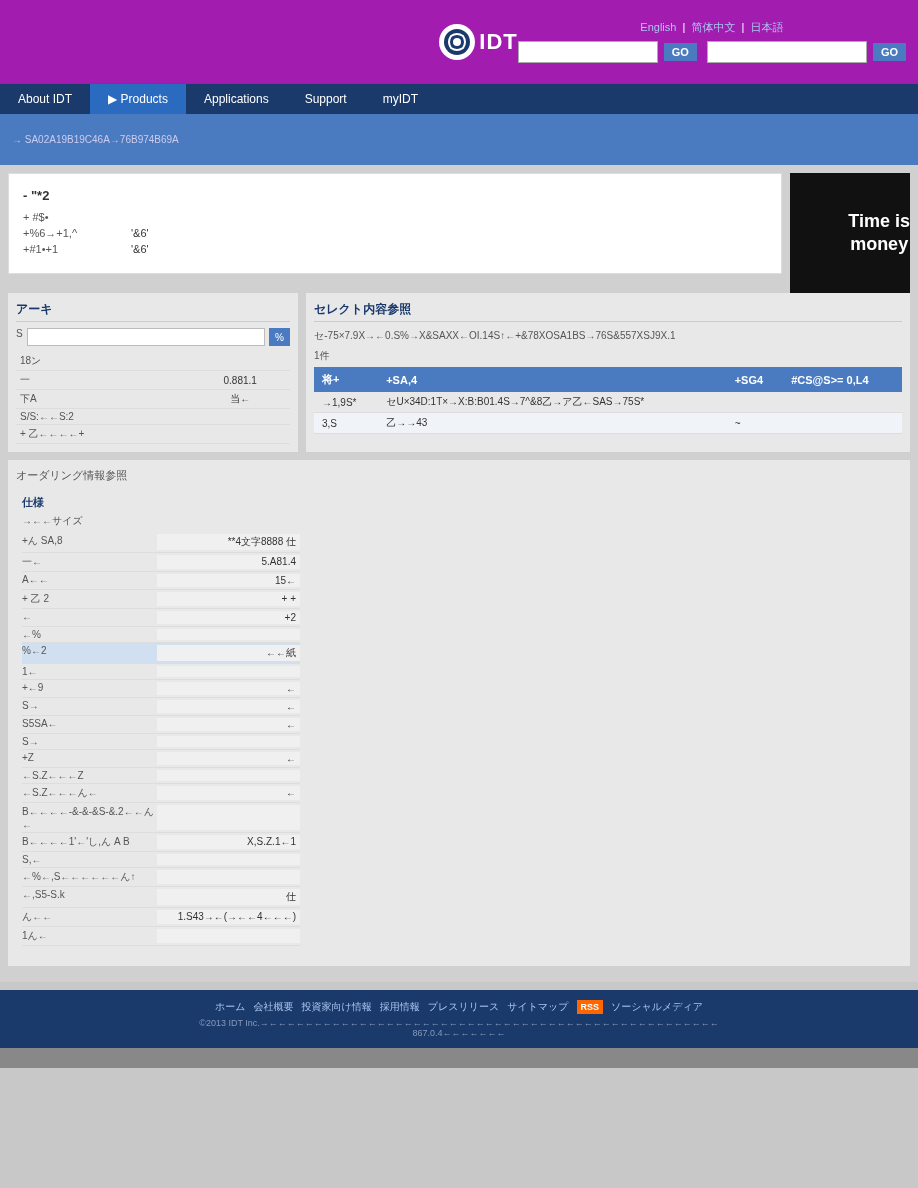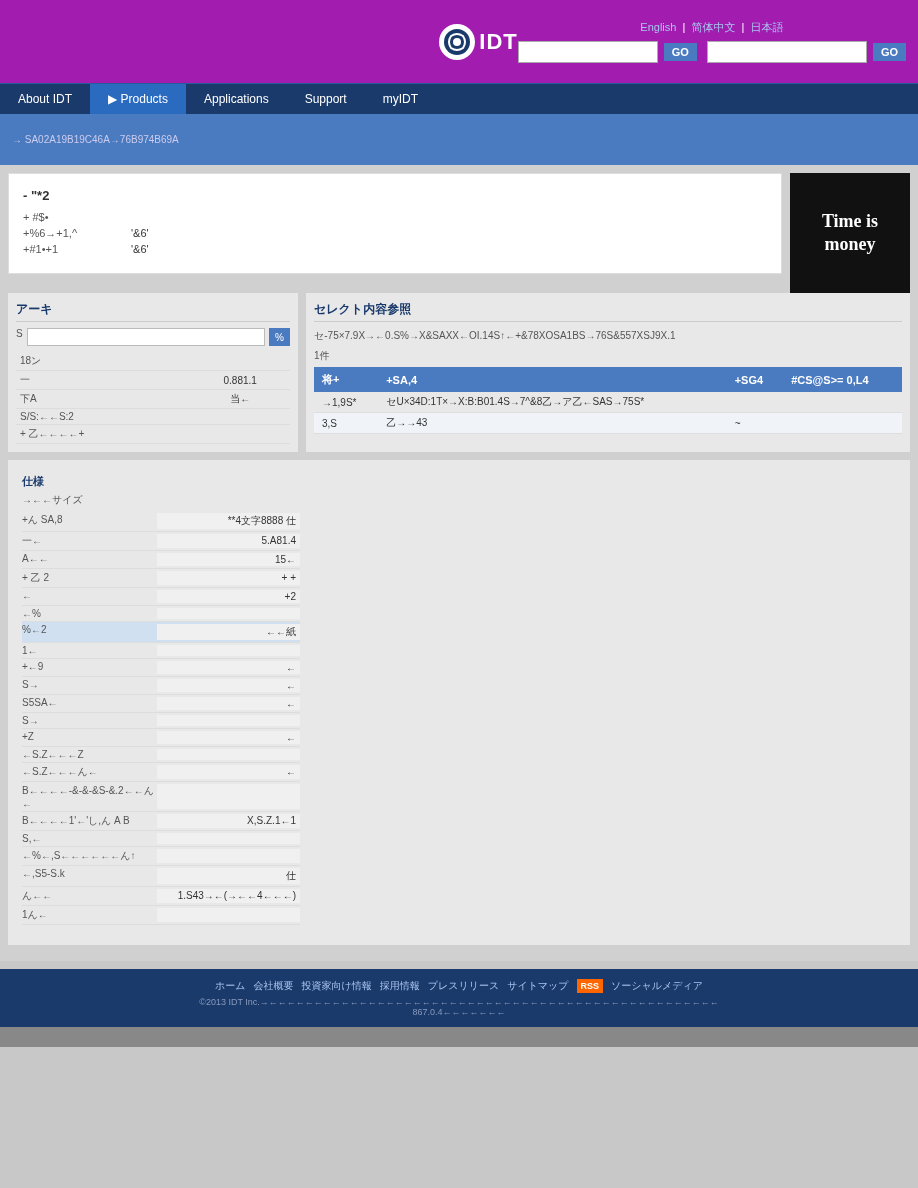--- a/index.html
+++ b/index.html
@@ -35,21 +35,21 @@
     #right-ad { width: 120px; }
 
     
     #product-info { background: white; padding: 14px; margin-bottom: 8px; border: 1px solid #ddd; }
     #product-info .prod-title { font-size: 13px; font-weight: bold; color: #333; margin-bottom: 8px; }
     .prod-row { display: flex; gap: 8px; margin-bottom: 4px; font-size: 11px; }
     .prod-label { color: #555; width: 100px; }
     .prod-value { color: #333; }
 
     
-    #ad-banner { background: #111; width: 120px; height: 120px; display: flex; flex-direction: column; align-items: center; justify-content: center; color: white; font-family: Liberation Serif, serif; }
+    #ad-banner { background: #111; width: 120px; height: 120px; display: flex; flex-direction: column; align-items: flex-end; justify-content: center; color: white; }
     #ad-banner .ad-text { font-size: 18px; font-weight: bold; text-align: center; line-height: 1.3; }
 
     
     #section-row { display: flex; gap: 8px; margin-bottom: 8px; }
     #features-col { width: 290px; background: #e8e8e8; padding: 8px; }
     #docs-col { flex: 1; background: #e8e8e8; padding: 8px; }
 
     .section-header { font-size: 12px; font-weight: bold; color: #1a3a6b; margin-bottom: 6px; border-bottom: 1px solid #ccc; padding-bottom: 3px; }
 
     
@@ -230,20 +230,21 @@
             <td>~</td>
             <td></td>
           </tr>
         </tbody>
       </table>
     </div>
 
   </div>
 
   <div id="specs-section">
+    <div id="specs-title">オーダリング情報参照</div>
 
     <div id="bottom-specs">
       <div id="bottom-specs-left">
         <div class="spec-block">
           <div class="spec-block-title">仕様</div>
           <div style="font-size:10px; color:#555; margin-bottom:4px;">→←←サイズ</div>
           <div>
             <div class="spec-row">
               <span class="spec-row-label">+ん SA,8</span>
               <span class="spec-row-value">**4文字8888

